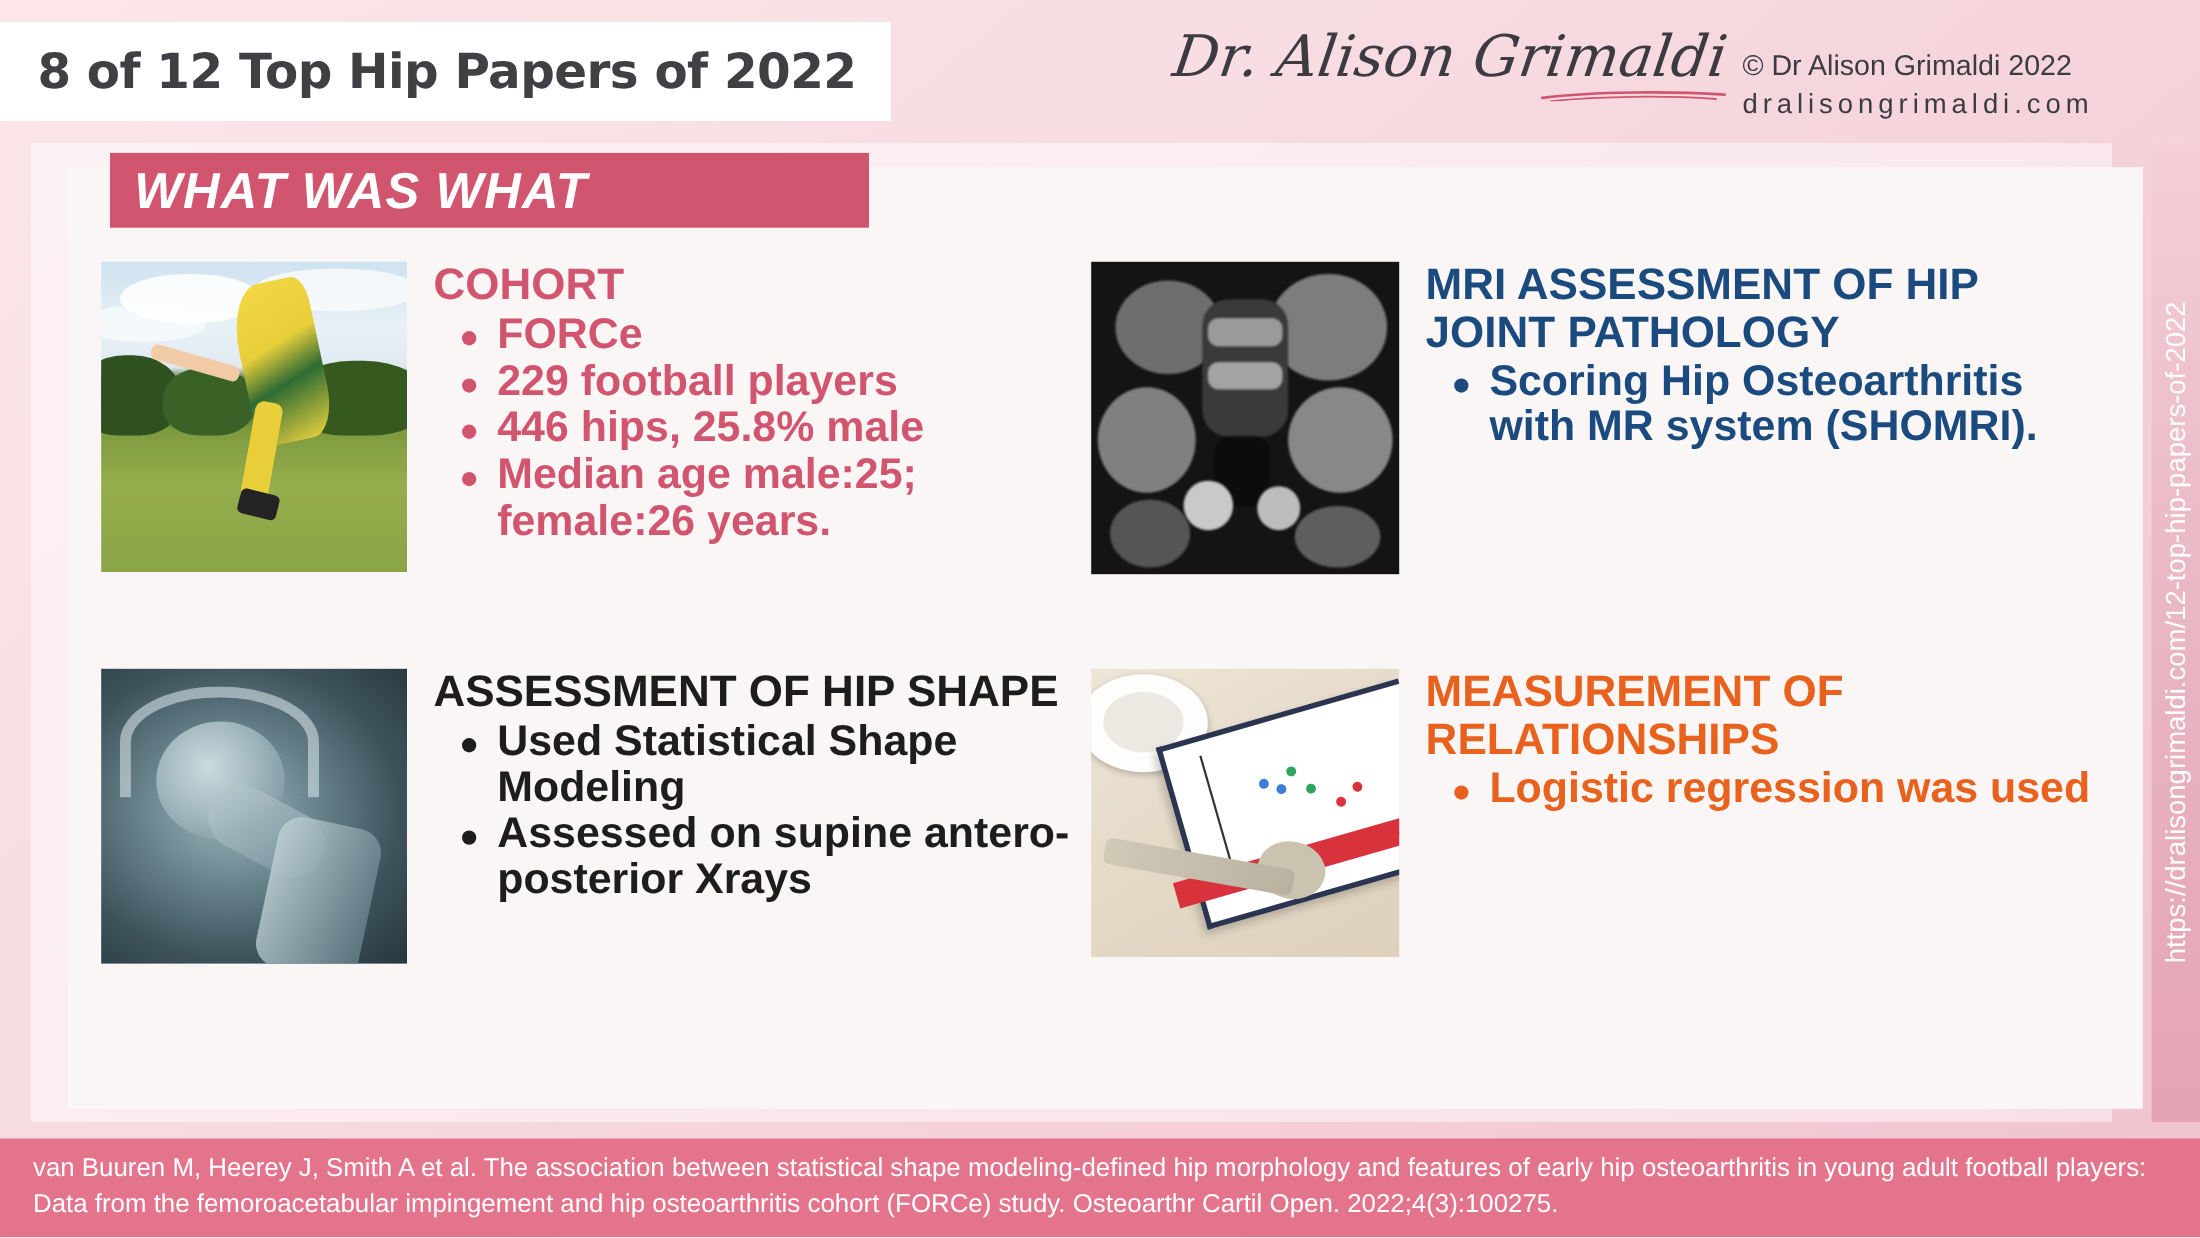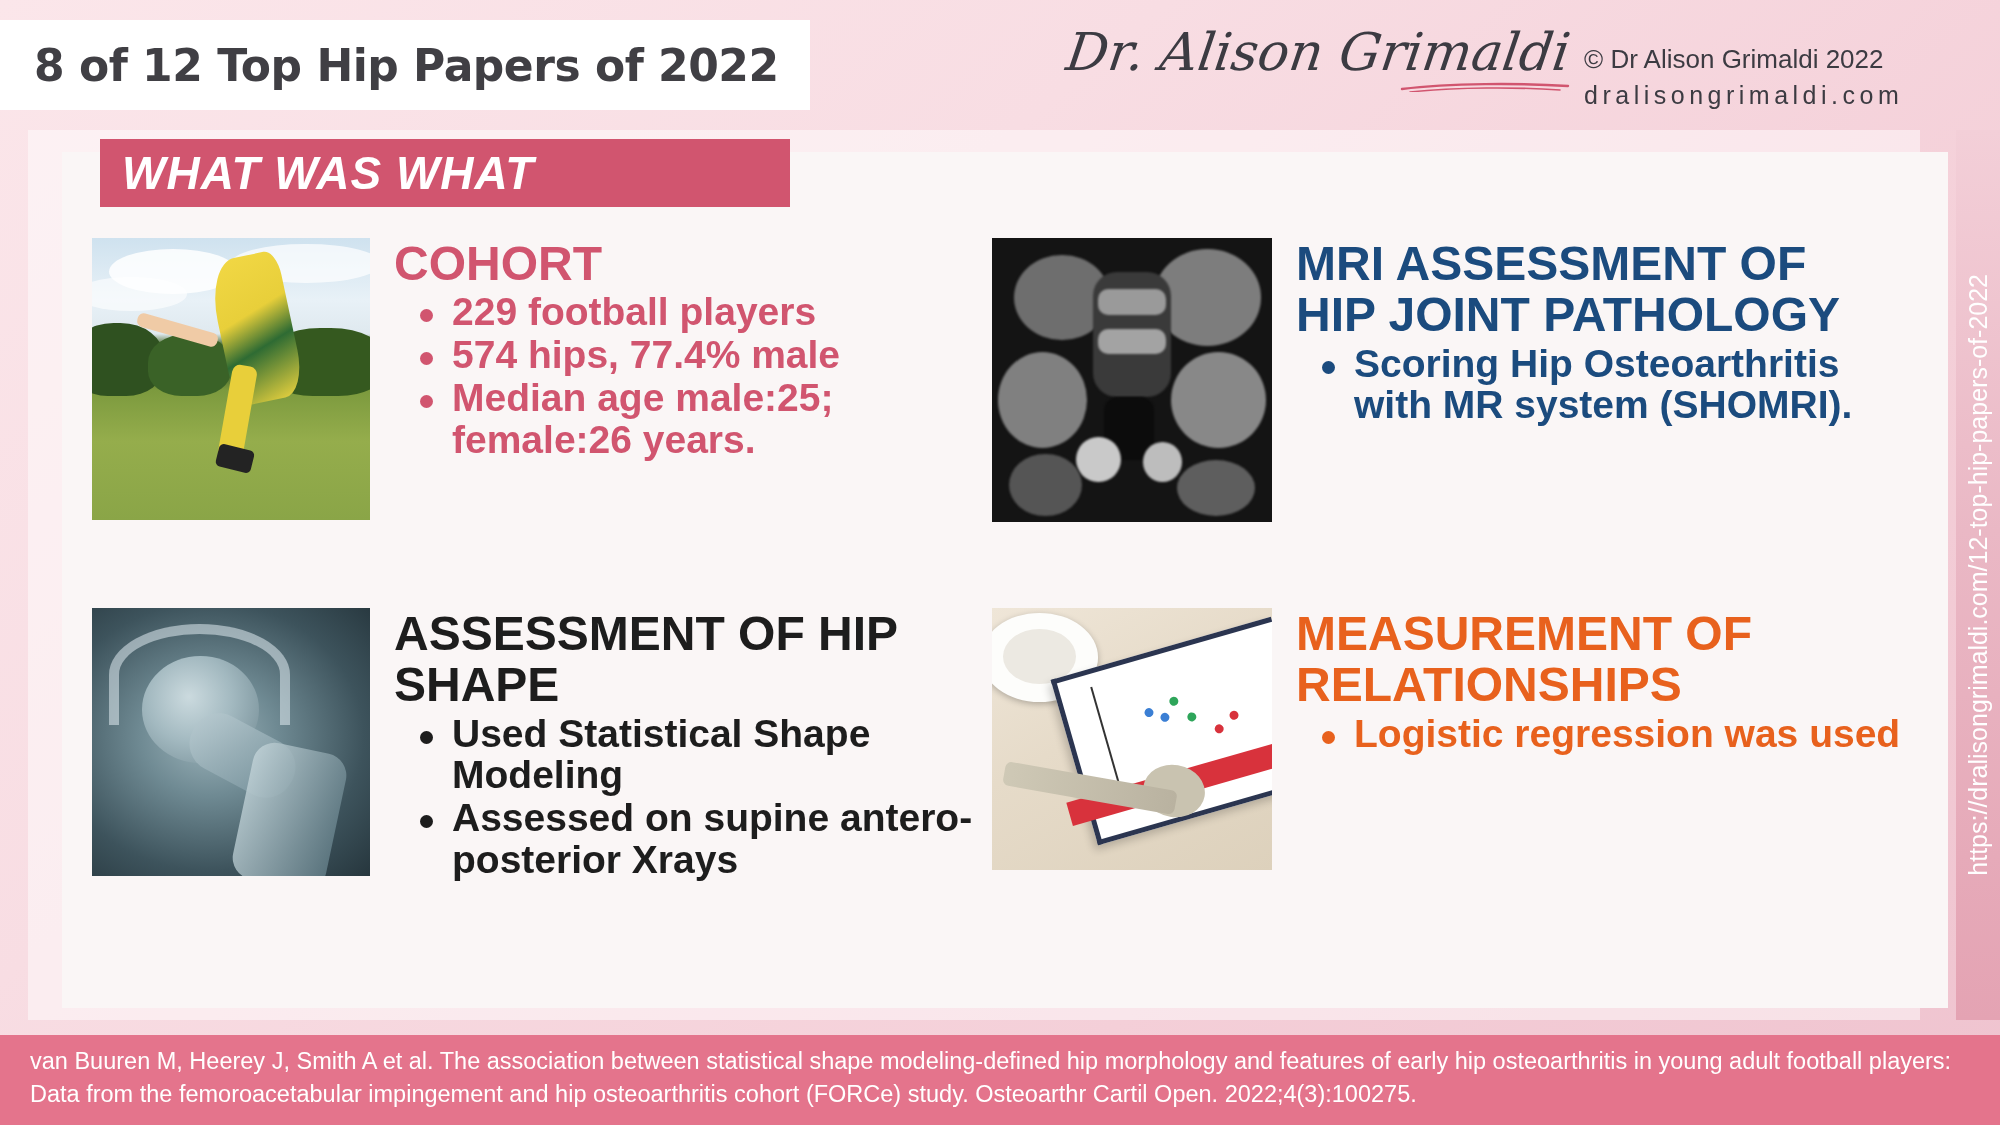--- a/index.html
+++ b/index.html
@@ -111,21 +111,21 @@
     overflow:hidden;position:relative;
     background:#c9c9c9;
   }
   .thumb-sm{width:278px;height:268px;}
   .thumb-mri{width:280px;height:284px;}
   .thumb-tab{width:280px;height:262px;}
 
   .txt{padding-left:24px;flex:1 1 auto;}
 
   .sec-head{
-    font-size:48px;font-weight:bold;line-height:1.07;
+    font-size:40px;font-weight:bold;line-height:1.07;
     margin:0 4px 2px 0;
   }
   .sec-head.regular{font-weight:bold;}
   ul.bullets{
     margin:0;padding:0 0 0 58px;
     list-style:none;
   }
   ul.bullets li{
     position:relative;
     font-size:39px;font-weight:bold;line-height:1.07;
@@ -318,22 +318,23 @@
           <div class="tree" style="left:20%;width:30%;height:22%;background:#3a6227;"></div>
           <div class="tree" style="left:62%;width:44%;height:24%;background:#35591f;"></div>
           <div class="arm"></div>
           <div class="player"></div>
           <div class="leg"></div>
           <div class="boot"></div>
         </div>
         <div class="txt">
           <div class="sec-head c-rose">COHORT</div>
           <ul class="bullets c-rose">
+            <li>FORCe</li>
             <li>229 football players</li>
-            <li>574 hips, 77.4% male</li>
+            <li>446 hips, 25.8% male</li>
             <li>Median age male:25; female:26 years.</li>
           </ul>
         </div>
       </div>
 
       <div class="cell cell-right">
         <div class="thumb thumb-mri img-mri">
           <div class="m" style="left:8%;top:6%;width:34%;height:30%;background:#6e6e6e;"></div>
           <div class="m" style="left:58%;top:4%;width:38%;height:34%;background:#7d7d7d;"></div>
           <div class="m" style="left:36%;top:12%;width:28%;height:44%;background:#3a3a3a;border-radius:24px;"></div>

